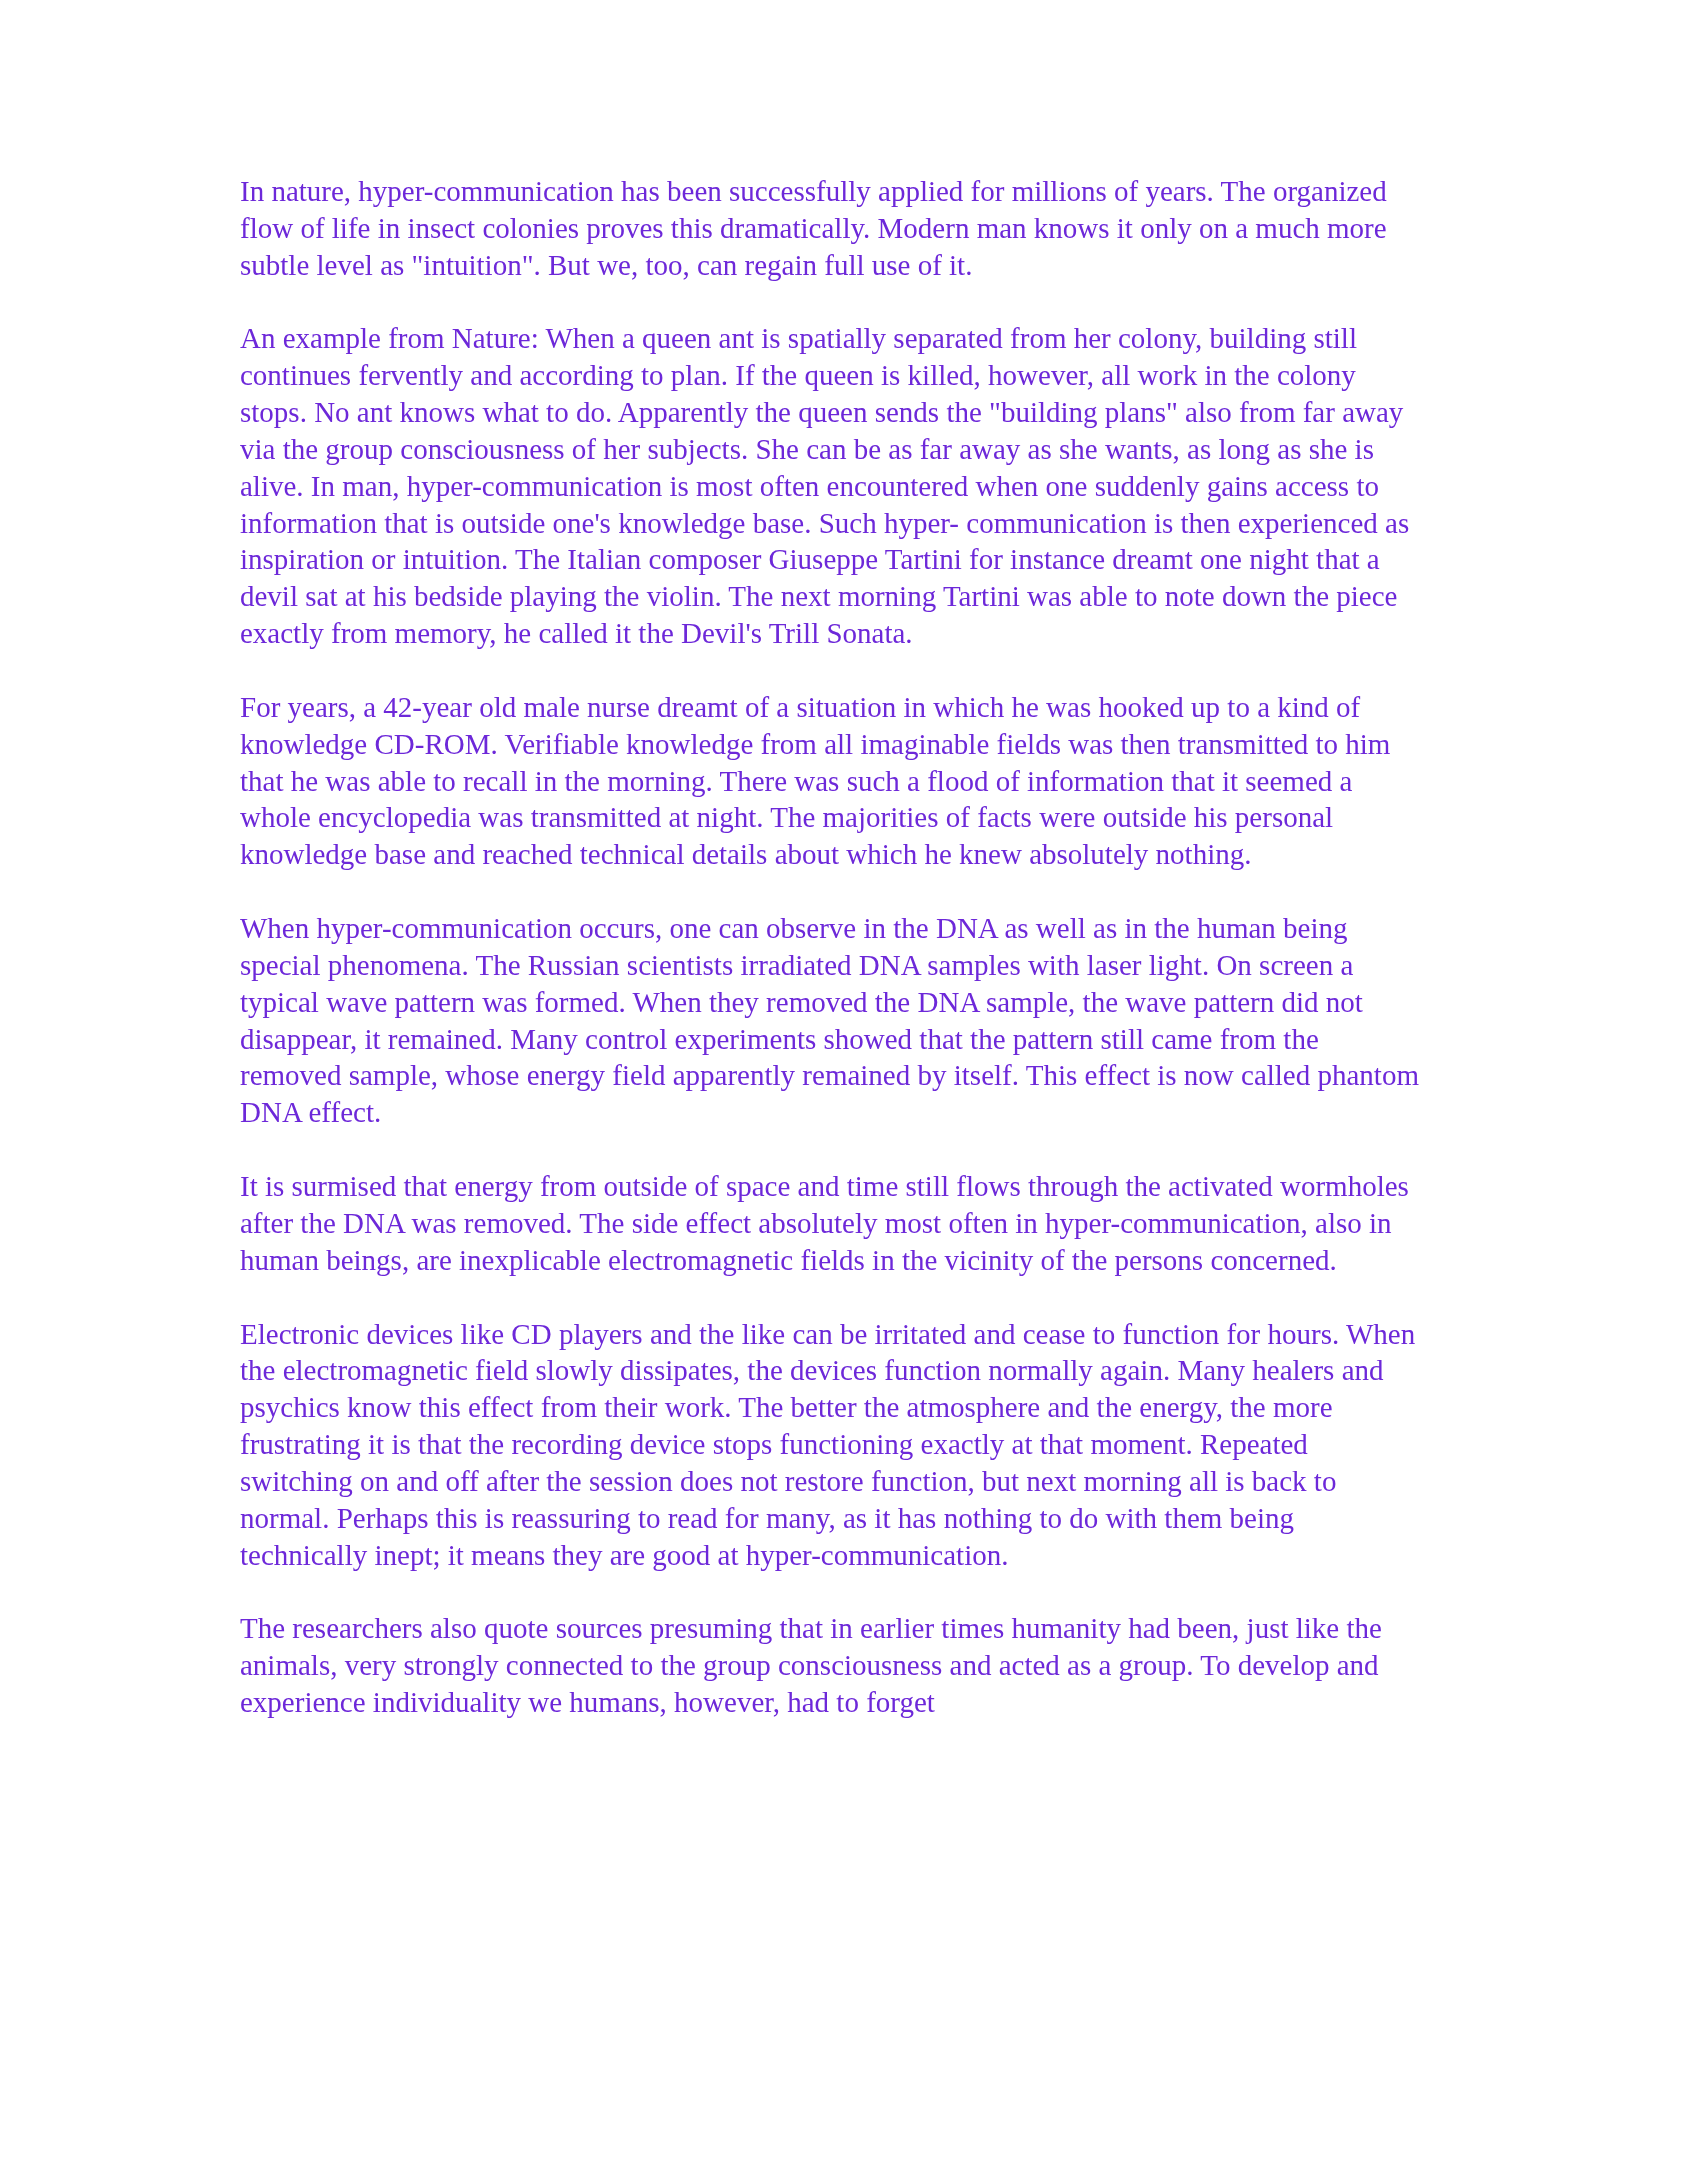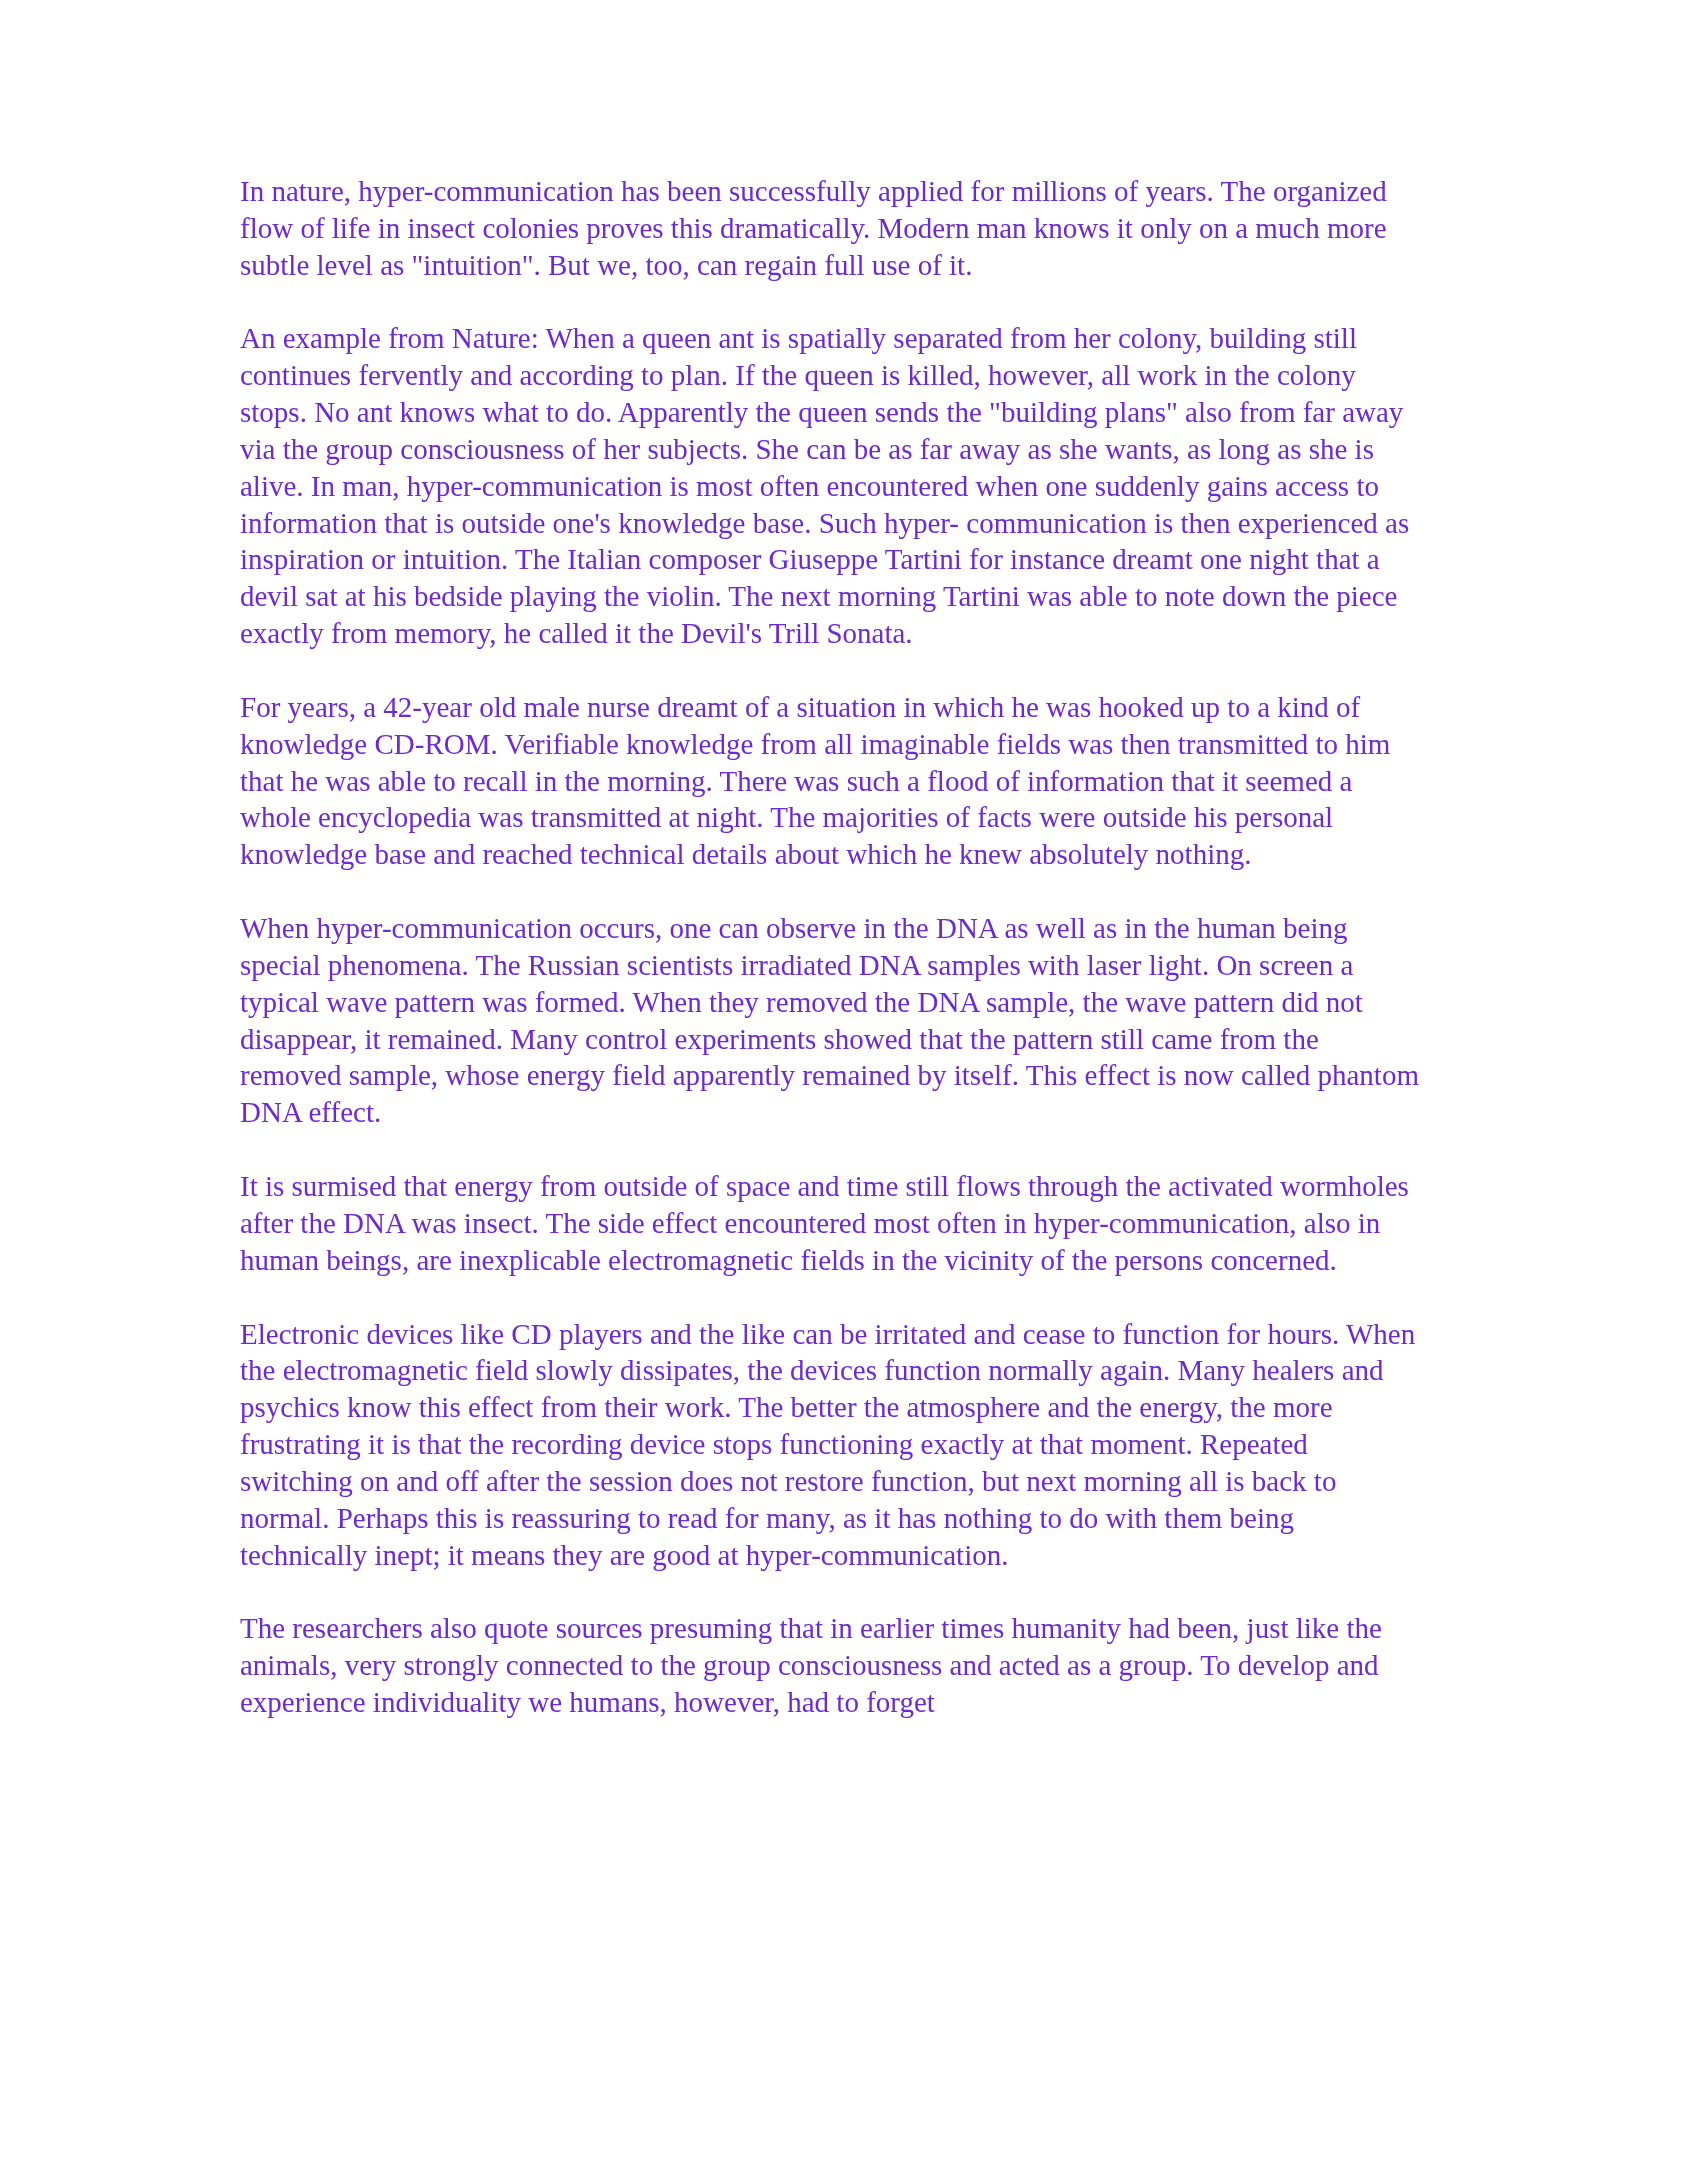--- a/index.html
+++ b/index.html
@@ -35,18 +35,18 @@
 </style>
 </head>
 <body>
 
 <div class="page">
   <div class="content">
     <p>In nature, hyper-communication has been successfully applied for millions of years. The organized flow of life in insect colonies proves this dramatically. Modern man knows it only on a much more subtle level as "intuition". But we, too, can regain full use of it.</p>
     <p>An example from Nature: When a queen ant is spatially separated from her colony, building still continues fervently and according to plan. If the queen is killed, however, all work in the colony stops. No ant knows what to do. Apparently the queen sends the "building plans" also from far away via the group consciousness of her subjects. She can be as far away as she wants, as long as she is alive. In man, hyper-communication is most often encountered when one suddenly gains access to information that is outside one's knowledge base. Such hyper- communication is then experienced as inspiration or intuition. The Italian composer Giuseppe Tartini for instance dreamt one night that a devil sat at his bedside playing the violin. The next morning Tartini was able to note down the piece exactly from memory, he called it the Devil's Trill Sonata.</p>
     <p>For years, a 42-year old male nurse dreamt of a situation in which he was hooked up to a kind of knowledge CD-ROM. Verifiable knowledge from all imaginable fields was then transmitted to him that he was able to recall in the morning. There was such a flood of information that it seemed a whole encyclopedia was transmitted at night. The majorities of facts were outside his personal knowledge base and reached technical details about which he knew absolutely nothing.</p>
     <p>When hyper-communication occurs, one can observe in the DNA as well as in the human being special phenomena. The Russian scientists irradiated DNA samples with laser light. On screen a typical wave pattern was formed. When they removed the DNA sample, the wave pattern did not disappear, it remained. Many control experiments showed that the pattern still came from the removed sample, whose energy field apparently remained by itself. This effect is now called phantom DNA effect.</p>
-    <p>It is surmised that energy from outside of space and time still flows through the activated wormholes after the DNA was insect. The side effect encountered most often in hyper-communication, also in human beings, are inexplicable electromagnetic fields in the vicinity of the persons concerned.</p>
+    <p>It is surmised that energy from outside of space and time still flows through the activated wormholes after the DNA was removed. The side effect absolutely most often in hyper-communication, also in human beings, are inexplicable electromagnetic fields in the vicinity of the persons concerned.</p>
     <p>Electronic devices like CD players and the like can be irritated and cease to function for hours. When the electromagnetic field slowly dissipates, the devices function normally again. Many healers and psychics know this effect from their work. The better the atmosphere and the energy, the more frustrating it is that the recording device stops functioning exactly at that moment. Repeated switching on and off after the session does not restore function, but next morning all is back to normal. Perhaps this is reassuring to read for many, as it has nothing to do with them being technically inept; it means they are good at hyper-communication.</p>
     <p>The researchers also quote sources presuming that in earlier times humanity had been, just like the animals, very strongly connected to the group consciousness and acted as a group. To develop and experience individuality we humans, however, had to forget</p>
   </div>
 </div>
 
 
 </body></html>

